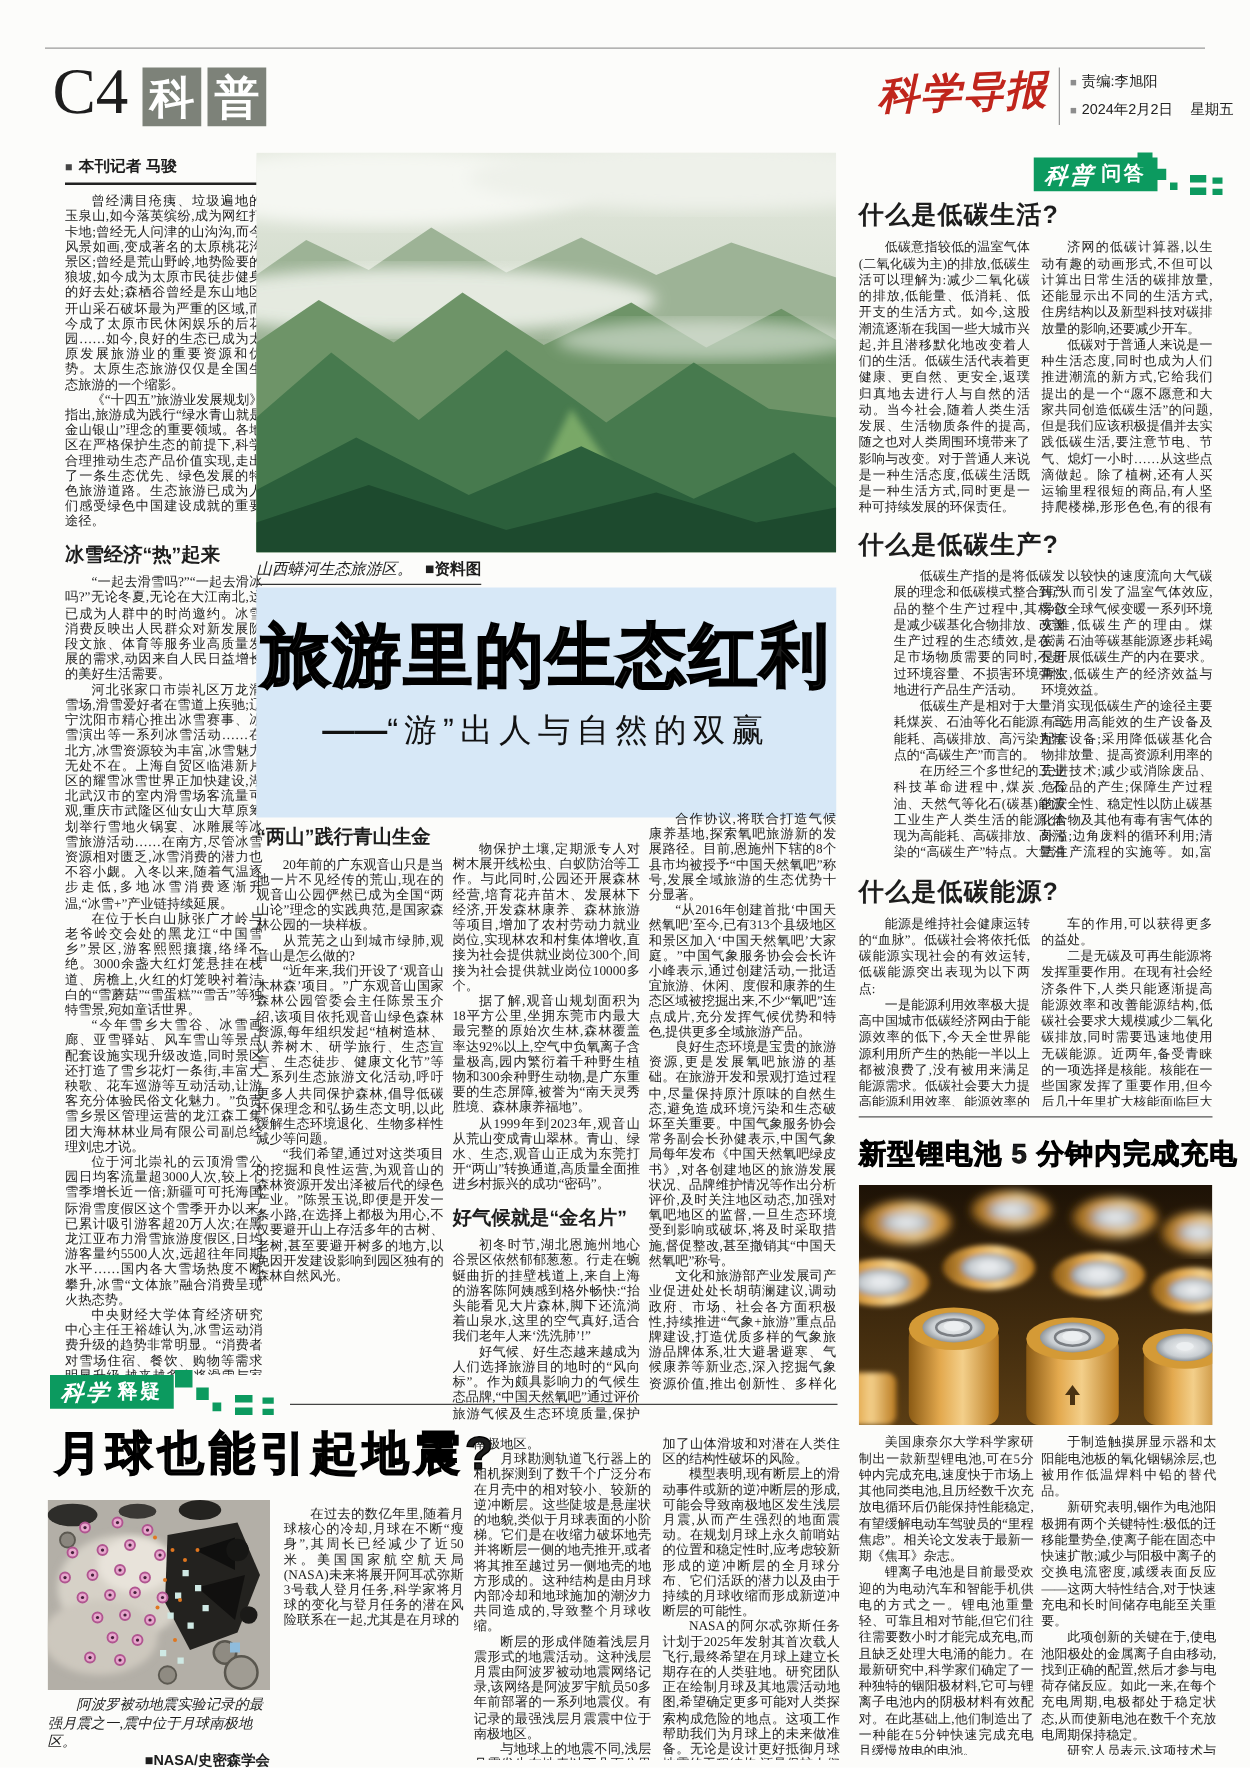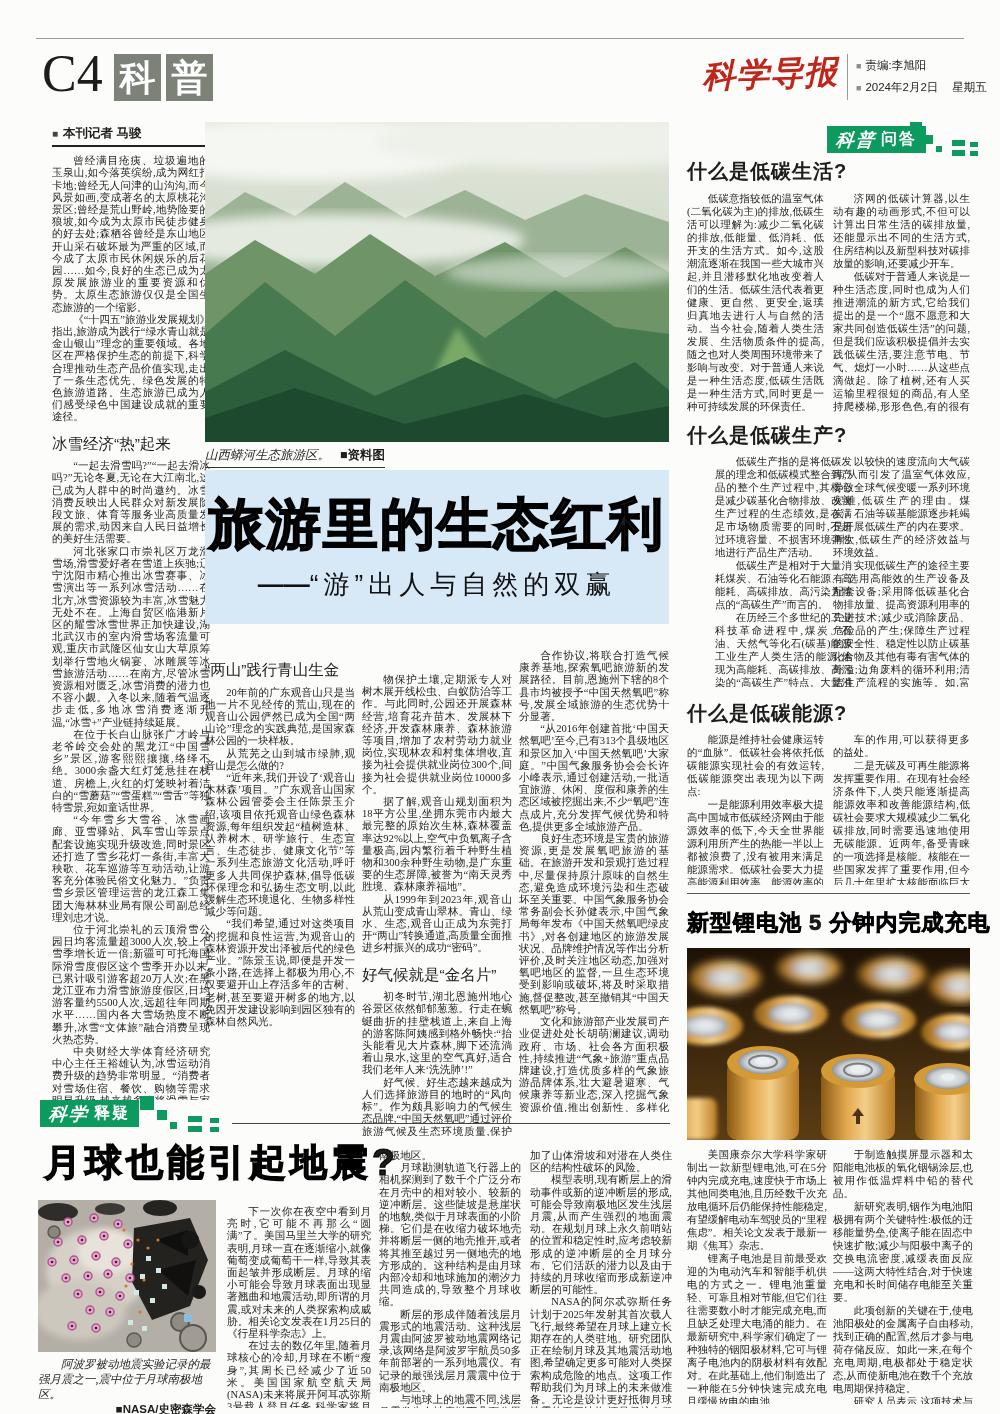--- a/index.html
+++ b/index.html
@@ -10,30 +10,30 @@
   .pagecode{position:absolute;left:42px;top:44px;font-size:52px;font-family:"Liberation Serif",serif;}
   .secblock{position:absolute;width:47px;height:47px;background:#7d8279;color:#fff;font-family:"Liberation Sans",sans-serif;font-weight:bold;font-size:36px;text-align:center;line-height:47px;}
   .masthead{position:absolute;left:702px;top:52px;width:142px;color:var(--red);font-size:33px;font-weight:bold;font-style:italic;font-family:"DejaVu Serif",serif;letter-spacing:1px;transform:rotate(-2deg);}
   .vline{position:absolute;background:#999;width:1px;}
   .edrow{position:absolute;left:856px;font-size:11.5px;font-family:"Liberation Sans",sans-serif;color:#222;white-space:nowrap;}
   .edrow .sq{color:#8d8d8d;font-size:9px;margin-right:4px;}
   .edrow .wk{margin-left:14px;}
   
   .tcol{position:absolute;text-align:justify;font-size:10.6px;line-height:12.2px;overflow:hidden;}
   .tcol p{margin:0;text-indent:2em;}
-  .sub{font-family:"Liberation Sans",sans-serif;font-weight:normal;font-size:15.5px;margin:11px 0 7px;text-indent:0 !important;line-height:1.2;}
+  .sub{font-family:"Liberation Sans",sans-serif;font-weight:bold;font-size:15.5px;margin:11px 0 7px;text-indent:0 !important;line-height:1.2;}
   .byline{font-family:"Liberation Sans",sans-serif;font-weight:bold;font-size:12.5px;border-bottom:2px solid #222;padding-bottom:5px;margin-bottom:8px;}
   .byline .sq{color:#444;font-size:10px;margin-right:5px;}
   
   .leadphoto{position:absolute;left:205px;top:122px;width:464px;height:320px;overflow:hidden;}
   .leadcap{position:absolute;left:205px;top:447px;width:464px;text-align:left;font-size:12.5px;}
   .leadcap .inner{display:inline-block;border-bottom:1.5px solid #333;padding-bottom:3px;}
   .leadcap .cap{font-style:italic;}
   .leadcap .credit{font-weight:bold;font-family:"Liberation Sans",sans-serif;margin-left:10px;font-style:normal;}
-  .titleblock{position:absolute;left:205px;top:470px;width:464px;height:154px;background:#d7e8f7;text-align:center;}
+  .titleblock{position:absolute;left:205px;top:470px;width:464px;height:184px;background:#d7e8f7;text-align:center;}
   .bigtitle{margin-top:24px;font-family:"Liberation Sans",sans-serif;font-weight:900;font-size:55px;letter-spacing:2px;-webkit-text-stroke:1.6px #000;line-height:1.1;}
   .subtitle{margin-top:12px;font-family:"Liberation Sans",sans-serif;font-size:26px;letter-spacing:5px;color:#111;}
   .subtitle .dash{letter-spacing:0;font-weight:bold;}
   
   .badge{position:absolute;background:var(--green);color:#fff;font-family:"Liberation Sans",sans-serif;display:flex;align-items:center;padding:0 9px;height:27px;}
   .badge .calli{font-style:italic;font-weight:bold;font-size:18px;letter-spacing:2px;transform:skewX(-6deg);margin-right:5px;font-family:"DejaVu Serif",serif;}
   .badge .rest{font-weight:bold;font-size:16px;letter-spacing:2px;}
   .deco{position:absolute;}
   .deco i{position:absolute;background:var(--green);display:block;}
   .qhead{position:absolute;font-family:"Liberation Sans",sans-serif;font-weight:bold;font-size:20px;letter-spacing:1px;}
@@ -372,21 +372,20 @@
         </g>
       </g>
     </svg>
   </div>
   <div class="mooncap">
     <div class="capline">阿波罗被动地震实验记录的最强月震之一,震中位于月球南极地区。</div>
     <div class="credit">■NASA/史密森学会</div>
   </div>
 
   <div class="tcol" style="left:227px;top:1206px;width:144px;height:202px;">
-    <p>下一次你在夜空中看到月亮时,它可能不再那么“圆满”了。美国马里兰大学的研究表明,月球一直在逐渐缩小,就像葡萄变成葡萄干一样,导致其表面起皱并形成断层。月球的缩小可能会导致月球表面出现显著翘曲和地震活动,即所谓的月震,或对未来的人类探索构成威胁。相关论文发表在1月25日的《行星科学杂志》上。</p>
     <p>在过去的数亿年里,随着月球核心的冷却,月球在不断“瘦身”,其周长已经减少了近50米。美国国家航空航天局(NASA)未来将展开阿耳忒弥斯3号载人登月任务,科学家将月球的变化与登月任务的潜在风险联系在一起,尤其是在月球的</p>
   </div>
   <div class="tcol" style="left:379px;top:1150px;width:142px;height:258px;">
     <p style="text-indent:0;">南极地区。</p>
     <p>月球勘测轨道飞行器上的相机探测到了数千个广泛分布在月壳中的相对较小、较新的逆冲断层。这些陡坡是悬崖状的地貌,类似于月球表面的小阶梯。它们是在收缩力破坏地壳并将断层一侧的地壳推开,或者将其推至越过另一侧地壳的地方形成的。这种结构是由月球内部冷却和地球施加的潮汐力共同造成的,导致整个月球收缩。</p>
     <p>断层的形成伴随着浅层月震形式的地震活动。这种浅层月震由阿波罗被动地震网络记录,该网络是阿波罗宇航员50多年前部署的一系列地震仪。有记录的最强浅层月震震中位于南极地区。</p>
     <p>与地球上的地震不同,浅层月震发生在地表以下几百公里处,可持续数小时。这种长期的地震活动,再加上月球干燥的砂砾状表面,增</p>
   </div>
   <div class="tcol" style="left:530px;top:1150px;width:142px;height:258px;">
     <p style="text-indent:0;">加了山体滑坡和对潜在人类住区的结构性破坏的风险。</p>

